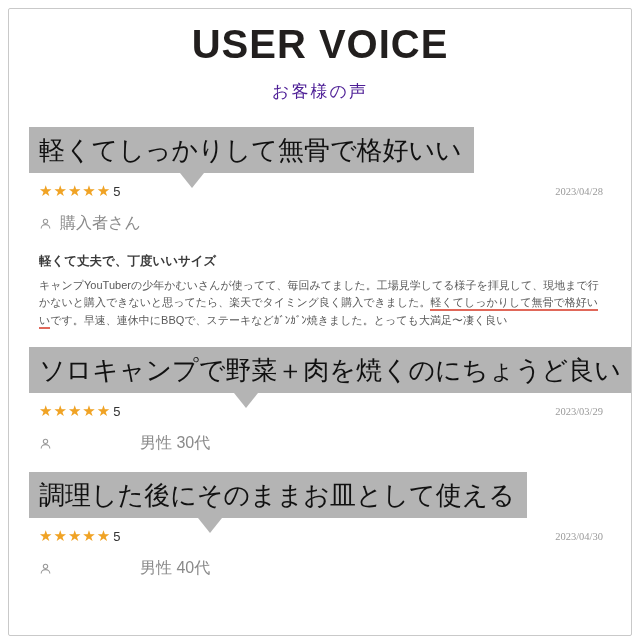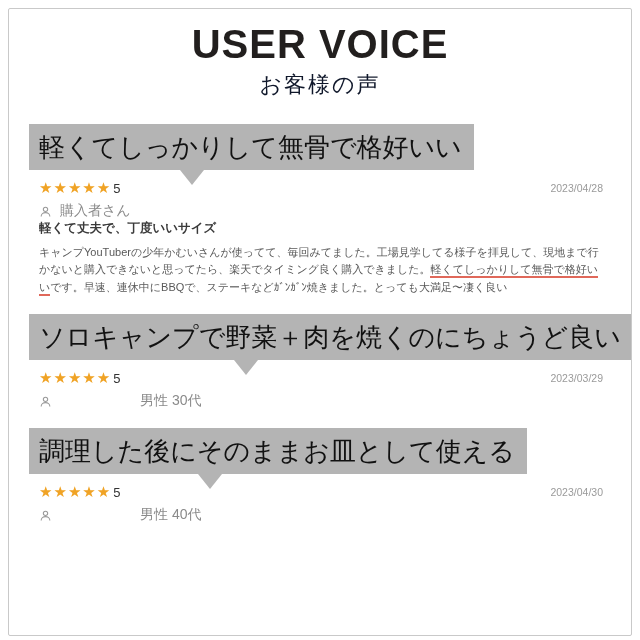--- a/index.html
+++ b/index.html
@@ -16,50 +16,50 @@
     border:1px solid var(--frame);border-radius:2px;background:#fff;
     overflow:hidden;
   }
   .content{padding:12px 20px 0 20px;}
   .header{text-align:center;}
   .page-title{
     font-size:40px;font-weight:bold;color:#221f1e;letter-spacing:1px;
     line-height:1.15;
   }
   .page-subtitle{
-    font-size:22px;color:#0f172a;margin-top:3px;letter-spacing:2px;
+    font-size:17px;color:#4c1d95;margin-top:13px;letter-spacing:2px;
   }
   .review{margin-top:18px;}
   .review.first{margin-top:24px;}
   .banner{
     position:relative;display:inline-block;background:var(--banner-bg);
     color:#111;font-size:26px;font-weight:500;line-height:1;
     padding:10px 12px 10px 10px;white-space:nowrap;letter-spacing:0px;
   }
   .banner::after{
     content:"";position:absolute;top:100%;left:34%;
     border:12px solid transparent;border-top:15px solid var(--banner-bg);
     border-bottom-width:0;
   }
   .meta-row{
     display:flex;justify-content:space-between;align-items:center;
     margin-top:9px;padding:0 8px 0 10px;
   }
   .stars{font-size:15px;color:var(--star);letter-spacing:1px;line-height:1;}
   .score{font-size:13px;color:#333;margin-left:2px;letter-spacing:0;}
-  .date{font-size:10.5px;color:#9a9a9a;}
+  .date{font-size:10.5px;color:#9a9a9a;font-family:Liberation Serif, serif;}
   .reviewer-row{
-    display:flex;align-items:center;margin-top:5px;padding-left:10px;
-    font-size:14px;color:#8a8a8a;
+    display:flex;align-items:center;margin-top:13px;padding-left:10px;
+    font-size:16px;color:#8a8a8a;
   }
   .person-icon{width:13px;height:13px;margin-right:8px;flex:0 0 auto;}
   .reviewer-name{display:inline-block;min-width:80px;}
   .review-title{
     font-size:12.5px;font-weight:bold;color:#3a3a3a;
-    padding-left:10px;
+    margin-top:19px;padding-left:10px;
   }
   .review-title:empty{display:none;margin:0;}
   .review-body{
     font-size:11px;line-height:1.58;color:#595959;
     margin-top:8px;padding:0 2px 0 10px;
   }
   .review.first .review-body{margin-top:7px;}
   .marked{
     border-bottom:2px solid var(--underline);padding-bottom:1px;
   }

